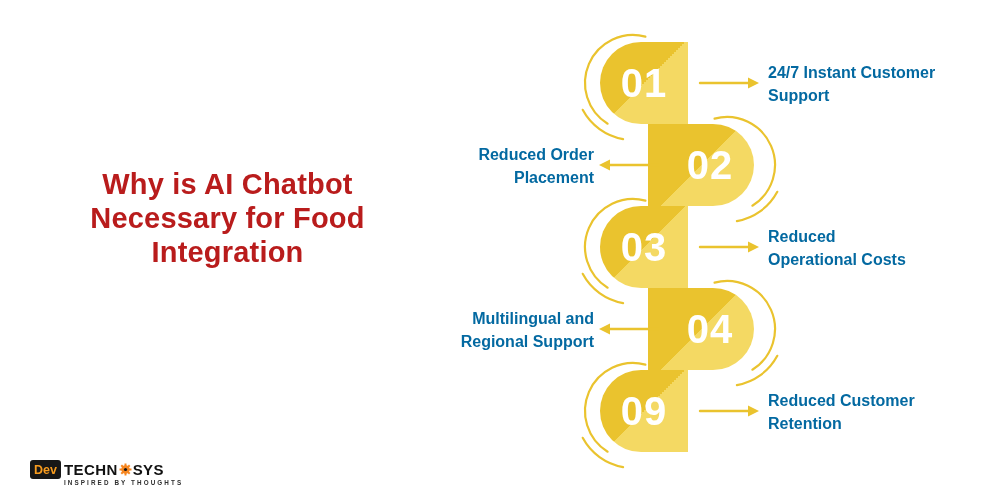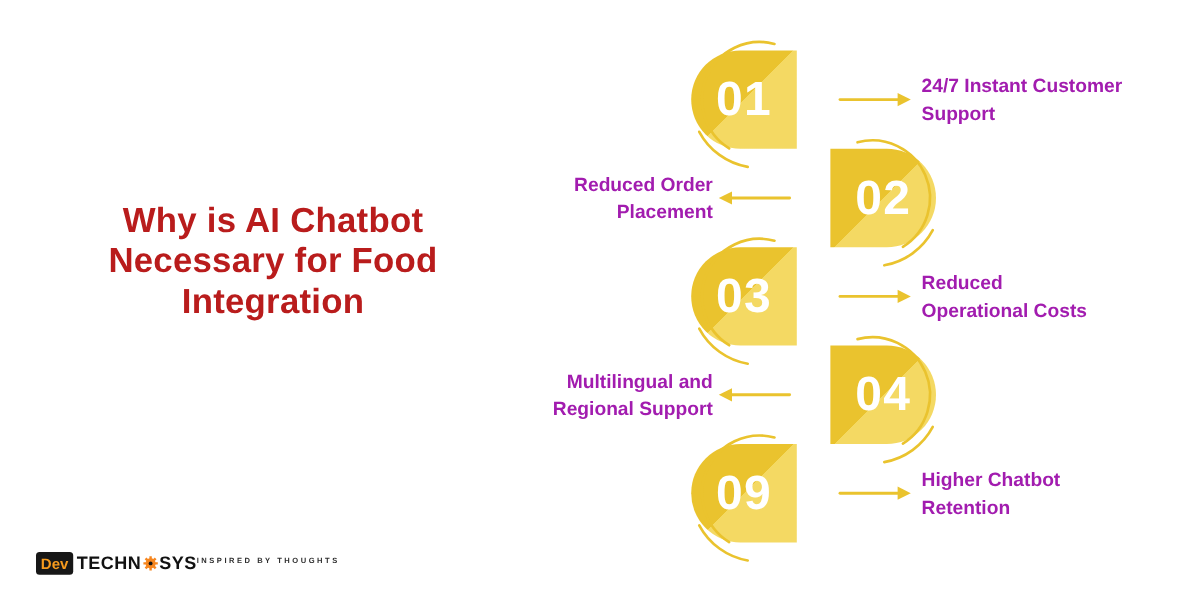--- a/index.html
+++ b/index.html
@@ -13,45 +13,45 @@
     font-size:29px;line-height:34px;font-weight:600;color:#b91c1c;
     text-align:center;letter-spacing:.2px;
   }
   .title span{display:block;}
   
   .pill{
     position:absolute;width:88px;height:82px;
     background:linear-gradient(135deg,var(--gold) 50%,var(--gold-light) 50%);
     display:flex;align-items:center;justify-content:center;
   }
-  .pill.round-left{left:576px;border-radius:41px 0 0 41px;justify-content:center;}
-  .pill.round-right{left:692px;border-radius:0 41px 41px 0;}
+  .pill.round-left{left:600px;border-radius:41px 0 0 41px;justify-content:center;}
+  .pill.round-right{left:648px;border-radius:0 41px 41px 0;padding-left:18px;}
   .pill .num{
     color:#ffffff;font-size:40px;font-weight:700;letter-spacing:1px;
   }
   
   .step-label{
-    position:absolute;font-size:16px;font-weight:700;color:#a21caf;
+    position:absolute;font-size:16px;font-weight:700;color:#0369a1;
     line-height:22.5px;white-space:pre-line;max-width:220px;
   }
   .step-label.on-right{text-align:left;}
   .step-label.on-left{text-align:right;}
   
   .overlay{position:absolute;left:0;top:0;pointer-events:none;}
   
   .logo{position:absolute;left:30px;top:460px;display:flex;align-items:flex-start;}
   .monitor{display:flex;flex-direction:column;align-items:center;margin-right:3px;gap:35px;}
   .monitor-screen{
     width:31px;height:19px;background:#171717;border-radius:3px;
     display:flex;align-items:center;justify-content:center;
   }
   .monitor-screen span{color:#f79b1e;font-size:12.5px;font-weight:700;}
   .monitor-neck{width:8px;height:3px;background:#171717;}
   .monitor-base{width:20px;height:2.5px;background:#171717;border-radius:1px;}
-  .brand{display:flex;flex-direction:row;padding-top:2px;}
+  .brand{display:flex;flex-direction:column;padding-top:2px;}
   .brand-row{display:flex;align-items:center;color:#111;font-size:15px;font-weight:800;letter-spacing:.4px;line-height:15px;}
   .brand-row .gear{margin:0 1px;display:inline-flex;}
   .tagline{font-size:6.3px;font-weight:700;letter-spacing:2.1px;color:#2e2e2e;margin-top:2px;}
 </style>
 </head>
 <body>
 
 <div class="canvas" style="--gold:#EAC32E;--gold-light:#F4D963;">
 
   <div class="title">
@@ -77,21 +77,21 @@
   </div>
 
   <div class="step-label on-right" style="left:768px;top:62px">24/7 Instant Customer
 Support</div>
   <div class="step-label on-left" style="right:406px;top:144px">Reduced Order
 Placement</div>
   <div class="step-label on-right" style="left:768px;top:226px">Reduced
 Operational Costs</div>
   <div class="step-label on-left" style="right:406px;top:308px">Multilingual and
 Regional Support</div>
-  <div class="step-label on-right" style="left:768px;top:390px">Higher Chatbot
+  <div class="step-label on-right" style="left:768px;top:390px">Reduced Customer
 Retention</div>
 
   <svg class="overlay" width="1000" height="500" viewBox="0 0 1000 500">
     <g stroke="#EAC32E" stroke-width="2.2" fill="none" stroke-linecap="round">
 
       <path d="M 645.4 36.6 A 48 48 0 0 0 607.6 123.7"></path>
       <path d="M 623.1 139.1 A 57 57 0 0 1 582.7 109.8"></path>
 
       <path d="M 714.6 118.6 A 48 48 0 0 1 752.4 205.7"></path>
       <path d="M 736.9 221.1 A 57 57 0 0 0 777.3 191.8"></path>

